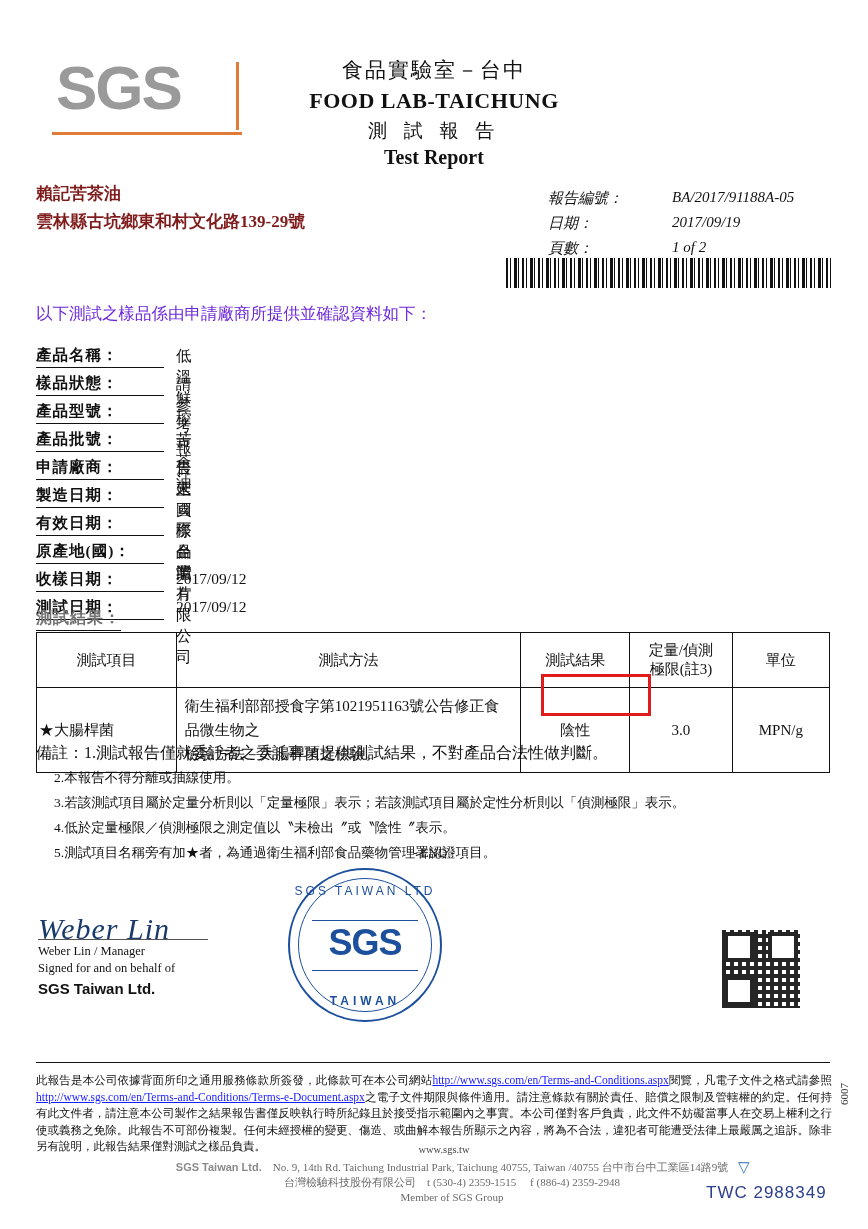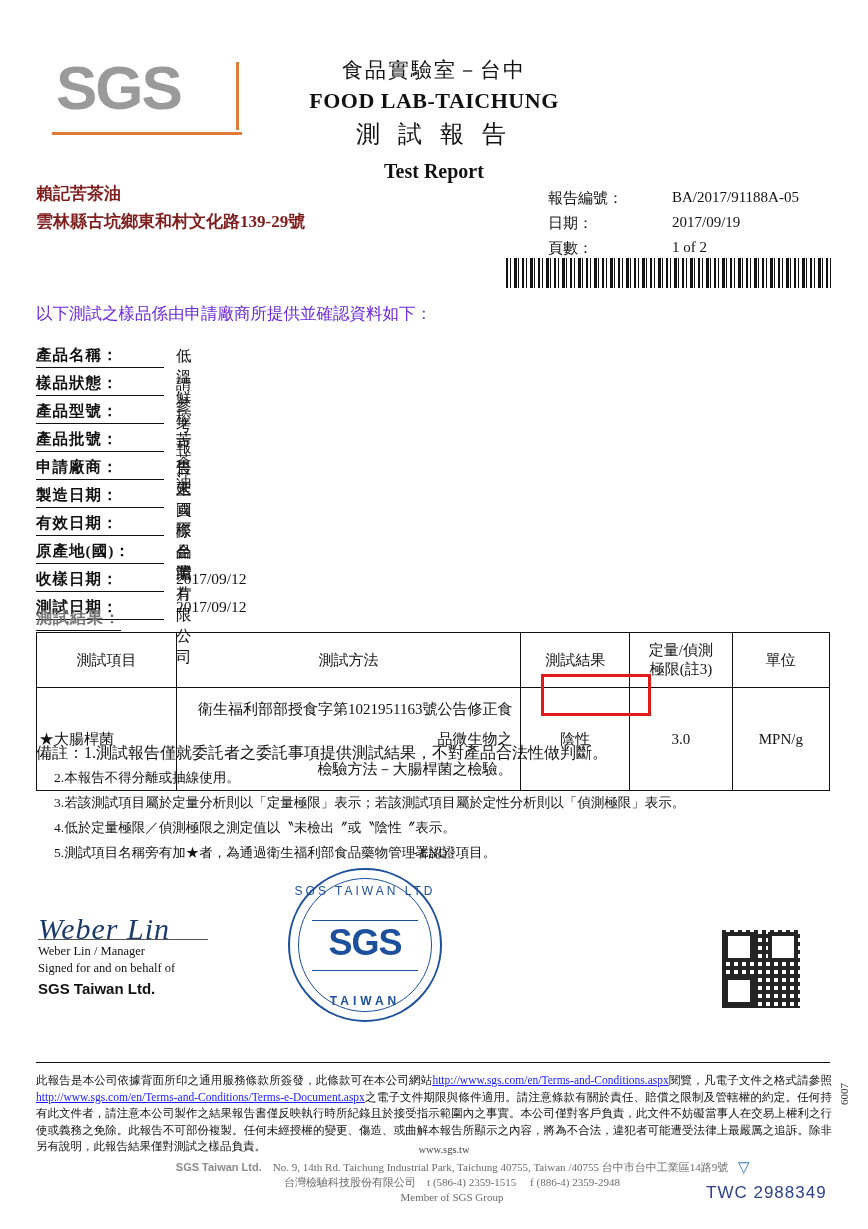--- a/index.html
+++ b/index.html
@@ -19,33 +19,33 @@
     position:absolute;left:-4px;top:80px;width:190px;height:3px;background:#e07b39;
   }
   .sgs-logo .vbar{
     position:absolute;left:180px;top:10px;width:3px;height:68px;background:#e07b39;
   }
   .head-title{
     position:absolute;left:0;top:56px;width:868px;text-align:center;
   }
   .head-title .l1{font-size:21px;letter-spacing:2px;color:#111;margin-bottom:4px;}
   .head-title .l2{font-size:22px;font-weight:bold;letter-spacing:0.5px;color:#111;margin-bottom:4px;}
-  .head-title .l3{font-size:24px;letter-spacing:6px;color:#111;margin-bottom:10px;}
+  .head-title .l3{font-size:19px;letter-spacing:6px;color:#111;margin-bottom:2px;}
   .head-title .l4{font-size:20px;font-weight:bold;color:#111;}
 
   
   .client{
     position:absolute;left:36px;top:180px;font-size:17px;color:#7f1d1d;line-height:28px;
     font-weight:bold;
   }
   
   .meta{
     position:absolute;left:548px;top:186px;font-size:15px;color:#111;
   }
-  .meta table{border-collapse:collapse;}
+  .meta table{border-collapse:collapse;font-style:italic;}
   .meta td{padding:3px 0;font-size:15px;vertical-align:top;}
   .meta td.k{width:110px;color:#111;}
   .meta td.v{color:#111;padding-left:14px;white-space:nowrap;}
   .barcode{
     position:absolute;left:506px;top:258px;width:326px;height:30px;
     background:repeating-linear-gradient(90deg,
       #111 0px,#111 2px,#fff 2px,#fff 4px,
       #111 4px,#111 5px,#fff 5px,#fff 8px,
       #111 8px,#111 11px,#fff 11px,#fff 12px,
       #111 12px,#111 13px,#fff 13px,#fff 16px);
@@ -73,21 +73,21 @@
   
   .rtable{
     position:absolute;left:36px;top:632px;width:794px;border-collapse:collapse;
     font-size:15px;color:#111;
   }
   .rtable th,.rtable td{
     border:1px solid #111;padding:6px 8px;text-align:center;vertical-align:middle;
   }
   .rtable th{font-weight:normal;height:42px;}
   .rtable td.item{text-align:left;padding-left:2px;}
-  .rtable td.method{text-align:right;padding-left:8px;line-height:30px;}
+  .rtable td.method{text-align:left;padding-left:8px;line-height:24px;}
   .col1{width:140px;}
   .col2{width:368px;}
   .col3{width:104px;}
   .col4{width:96px;}
   .col5{width:86px;}
   .hl-box{
     position:absolute;left:541px;top:674px;width:110px;height:42px;
     border:3px solid #e01b1b;box-sizing:border-box;
   }
   
@@ -341,20 +341,20 @@
     <div class="web">www.sgs.tw</div>
     <div>
       <span class="sgsname">SGS Taiwan Ltd.</span>
       &nbsp;&nbsp;
       <span>No. 9, 14th Rd. Taichung Industrial Park, Taichung 40755, Taiwan</span>
       <span>/40755 台中市台中工業區14路9號</span>
     </div>
     <div>
       <span>台灣檢驗科技股份有限公司</span>
       &nbsp;&nbsp;
-      <span>t (586-4) 2359-1515</span>
+      <span>t (530-4) 2359-1515</span>
       &nbsp;&nbsp;&nbsp;
       <span>f (886-4) 2359-2948</span>
     </div>
     <div>Member of SGS Group</div>
   </div>
 
 </div>
 
 </body></html>

